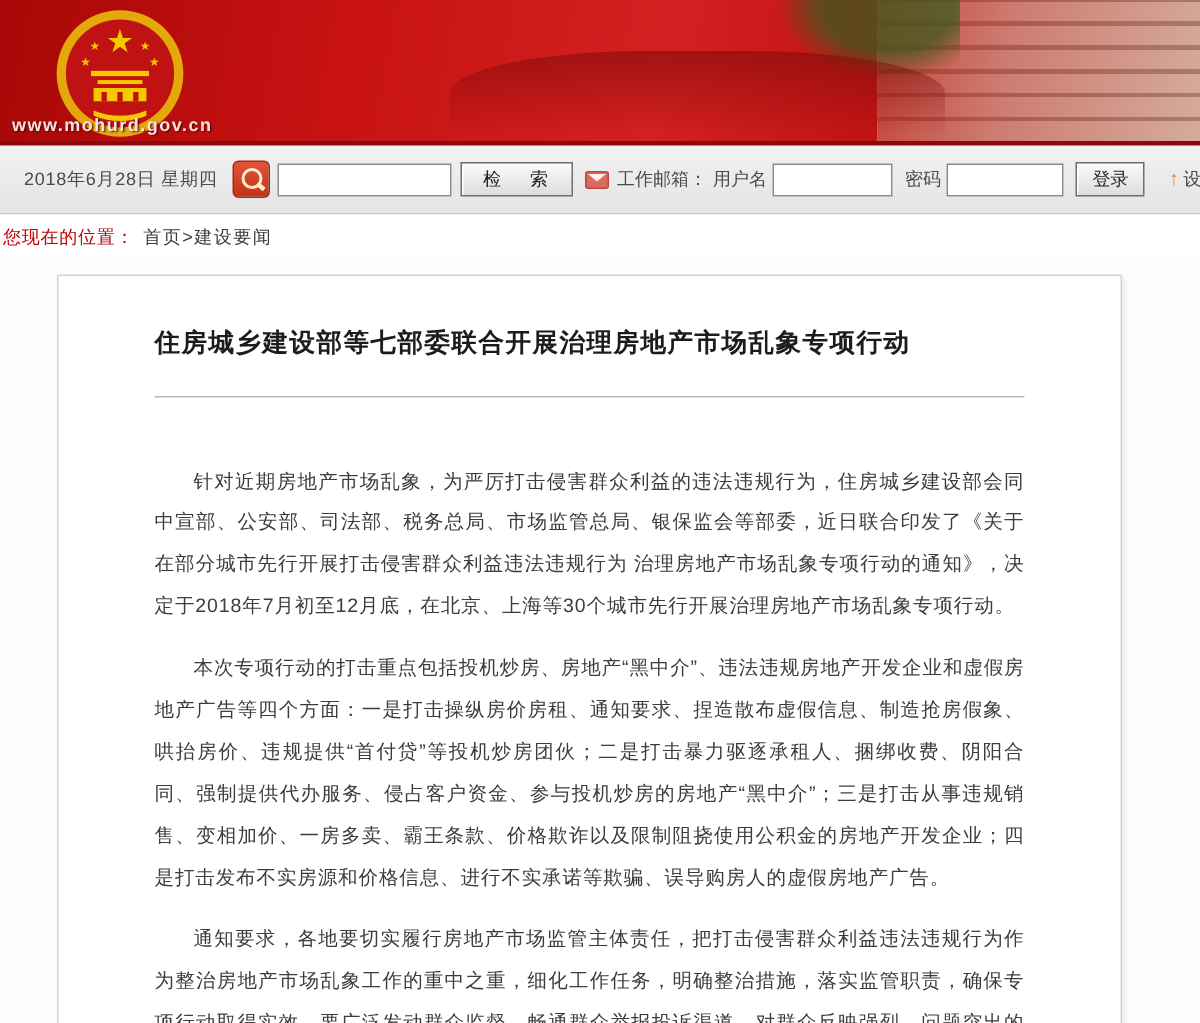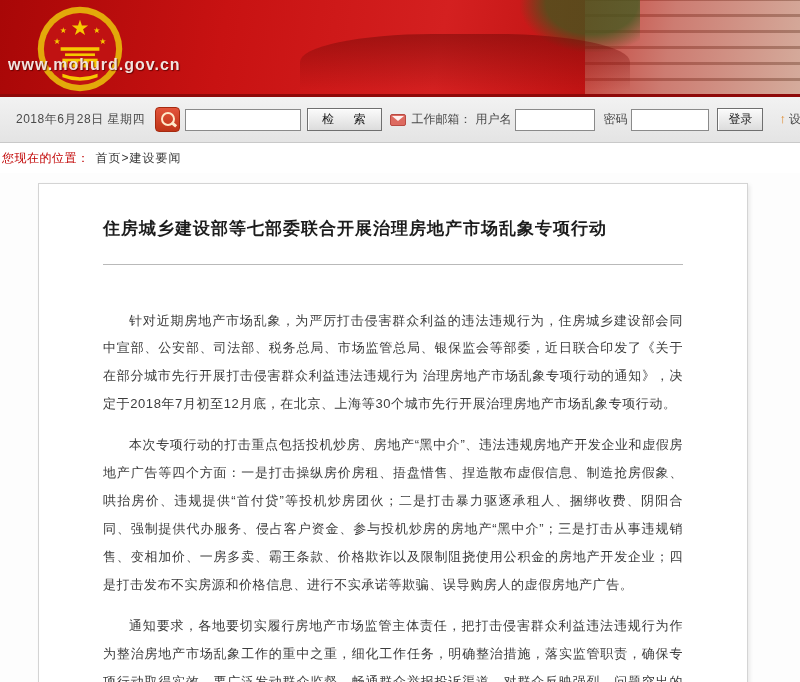--- a/index.html
+++ b/index.html
@@ -20,21 +20,21 @@
     background: radial-gradient(ellipse at 60% 30%, rgba(60,90,30,0.75) 0 45%, rgba(60,90,30,0) 72%); }
   .banner-gate { position: absolute; left: 300px; top: 34px; width: 330px; height: 70px;
     background: linear-gradient(rgba(120,10,8,0.55), rgba(120,10,8,0) 80%);
     border-radius: 40% 40% 0 0; }
   .emblem { position: absolute; left: 36px; top: 5px; width: 88px; height: 88px; }
   .banner-titles { position: absolute; left: 130px; right: 40px; top: 12px; text-align: center; }
   .site-title { color: #fff; font-size: 37px; font-weight: bold; letter-spacing: 2px;
     text-shadow: 2px 3px 3px rgba(90,0,0,0.85), 0 0 2px rgba(120,0,0,0.6); white-space: nowrap; }
   .site-subtitle { margin-top: 9px; color: #f6ddd4; font-size: 11px; letter-spacing: 0.3px;
     text-shadow: 1px 1px 1px rgba(90,0,0,0.7); }
-  .site-url { position: absolute; left: 8px; bottom: 20px; color: #f2e3de; font-size: 16px;
+  .site-url { position: absolute; left: 8px; bottom: 4px; color: #f2e3de; font-size: 12px;
     font-weight: bold; letter-spacing: 1px; text-shadow: 1px 1px 1px rgba(90,0,0,0.8); }
 
   
   .toolbar { height: 46px; background: linear-gradient(#f2f2f2, #e4e4e4);
     border-bottom: 1px solid #c9c9c9; display: flex; align-items: center;
     padding: 0 10px 0 16px; font-size: 12px; color: #4a4a4a; white-space: nowrap; }
   .tb-date { margin-right: 10px; letter-spacing: 0.5px; }
   .icon-magnifier { width: 25px; height: 25px; border-radius: 4px; flex: 0 0 auto;
     background: linear-gradient(#e2543a, #c03418); border: 1px solid #a52a10;
     position: relative; margin-right: 5px; }
@@ -125,18 +125,18 @@
   <span class="bc-prefix">您现在的位置：</span>
   <span class="bc-path">首页&gt;建设要闻</span>
 </nav>
 
 <div class="content-wrap">
   <main class="article-box">
     <h2 class="article-title">住房城乡建设部等七部委联合开展治理房地产市场乱象专项行动</h2>
     <hr class="article-divider">
     <div class="article-body">
       <p>针对近期房地产市场乱象，为严厉打击侵害群众利益的违法违规行为，住房城乡建设部会同中宣部、公安部、司法部、税务总局、市场监管总局、银保监会等部委，近日联合印发了《关于在部分城市先行开展打击侵害群众利益违法违规行为 治理房地产市场乱象专项行动的通知》，决定于2018年7月初至12月底，在北京、上海等30个城市先行开展治理房地产市场乱象专项行动。</p>
-      <p>本次专项行动的打击重点包括投机炒房、房地产“黑中介”、违法违规房地产开发企业和虚假房地产广告等四个方面：一是打击操纵房价房租、捂盘惜售、捏造散布虚假信息、制造抢房假象、哄抬房价、违规提供“首付贷”等投机炒房团伙；二是打击暴力驱逐承租人、捆绑收费、阴阳合同、强制提供代办服务、侵占客户资金、参与投机炒房的房地产“黑中介”；三是打击从事违规销售、变相加价、一房多卖、霸王条款、价格欺诈以及限制阻挠使用公积金的房地产开发企业；四是打击发布不实房源和价格信息、进行不实承诺等欺骗、误导购房人的虚假房地产广告。</p>
+      <p>本次专项行动的打击重点包括投机炒房、房地产“黑中介”、违法违规房地产开发企业和虚假房地产广告等四个方面：一是打击操纵房价房租、通知要求、捏造散布虚假信息、制造抢房假象、哄抬房价、违规提供“首付贷”等投机炒房团伙；二是打击暴力驱逐承租人、捆绑收费、阴阳合同、强制提供代办服务、侵占客户资金、参与投机炒房的房地产“黑中介”；三是打击从事违规销售、变相加价、一房多卖、霸王条款、价格欺诈以及限制阻挠使用公积金的房地产开发企业；四是打击发布不实房源和价格信息、进行不实承诺等欺骗、误导购房人的虚假房地产广告。</p>
       <p>通知要求，各地要切实履行房地产市场监管主体责任，把打击侵害群众利益违法违规行为作为整治房地产市场乱象工作的重中之重，细化工作任务，明确整治措施，落实监管职责，确保专项行动取得实效。要广泛发动群众监督，畅通群众举报投诉渠道，对群众反映强烈、问题突出的典型案例要挂牌督办，及时公布查处结果，回应社会关切，着力构建房地产市场共治共管的局面。要加强政策解读，正面引导舆论，定期集中曝光违法违规典型案例，形成震慑，为房地产市场营造良好舆论环境。要强化督查问责机制，对专项行动实施过程中发现的违法违规行为，依法从严惩处。对涉嫌隐瞒包庇、滥用职权、玩忽职守的部门和人员，坚决问责。</p>
 
     </div>
   </main>
 </div>
 
 </body></html>

